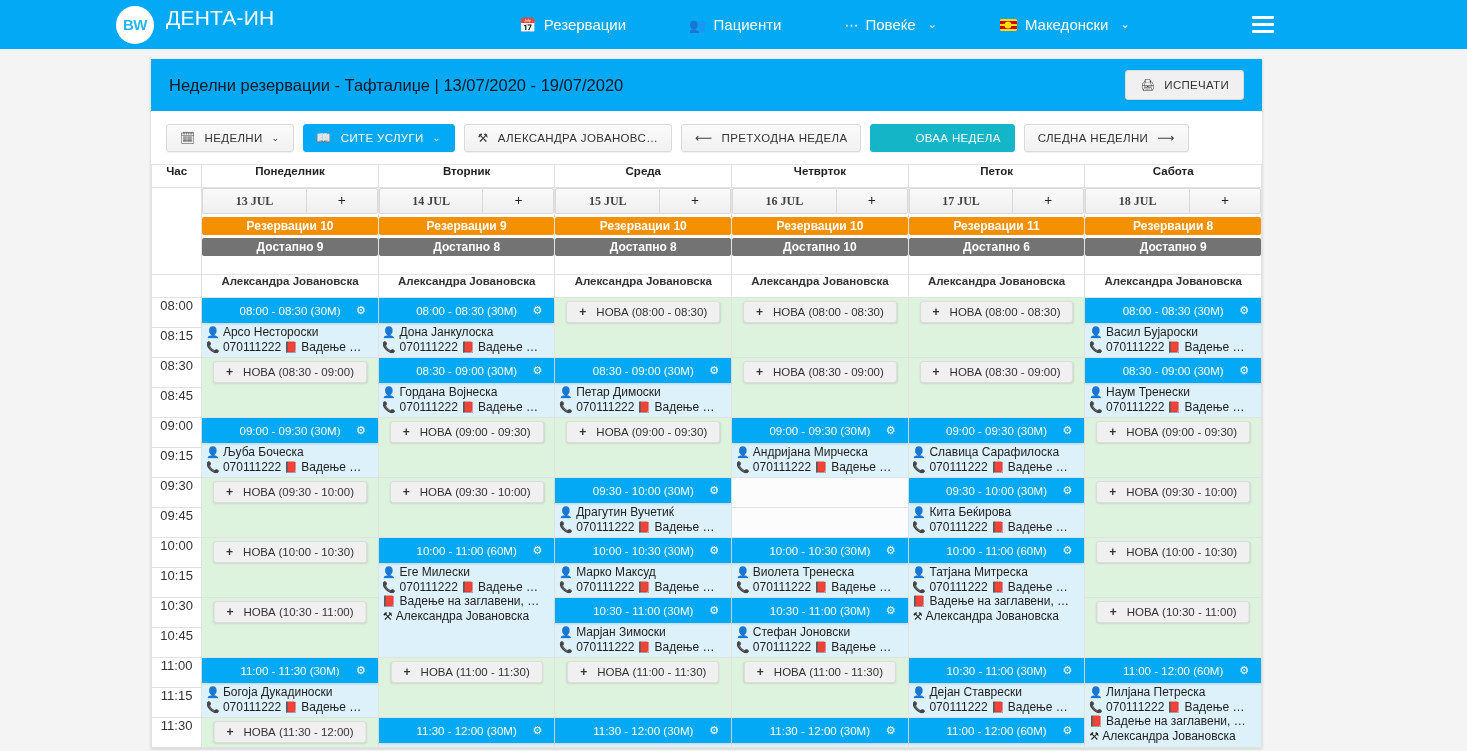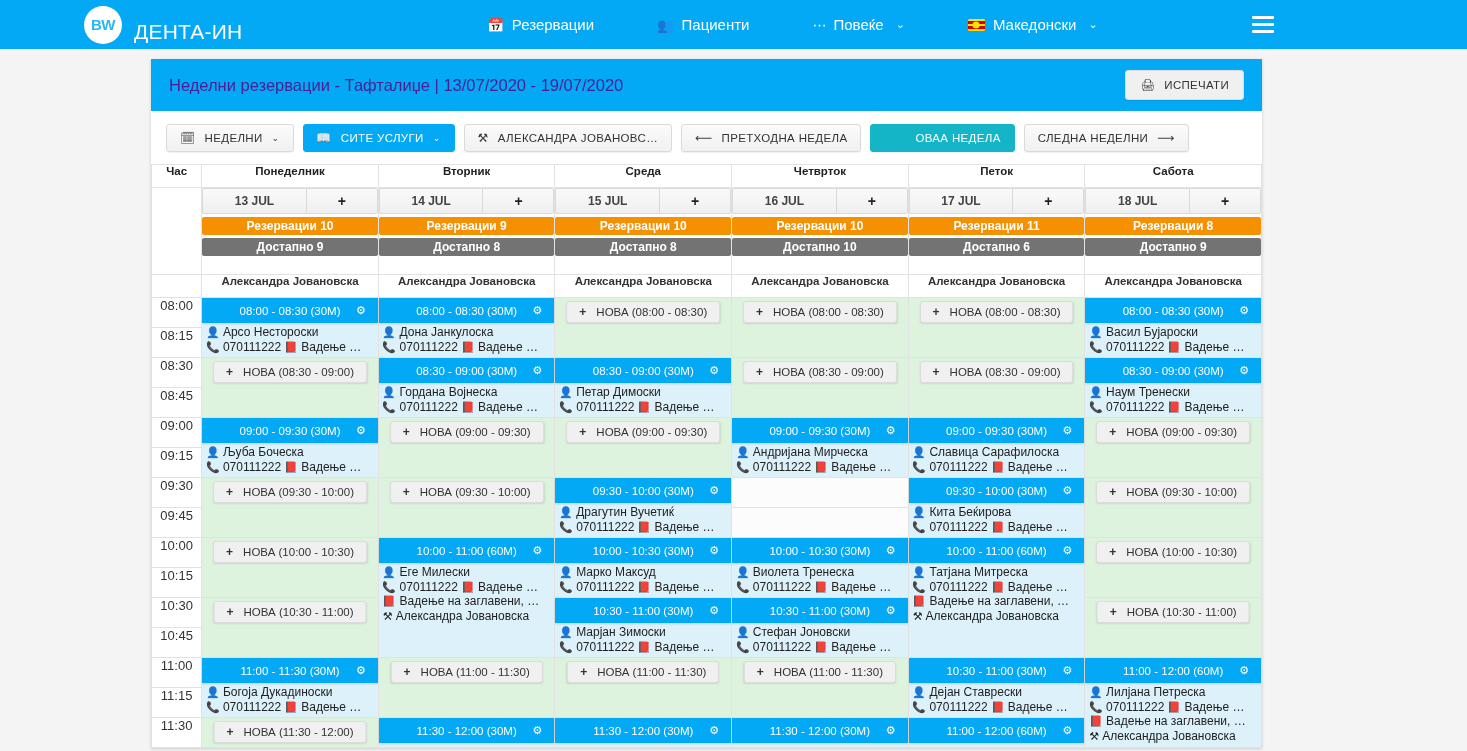--- a/index.html
+++ b/index.html
@@ -9,21 +9,21 @@
     background:#f4f4f4;
     font-family:"Liberation Sans", sans-serif;
     font-size:13px; color:#333;
   }
 
   
   .topnav {
     height:49px; background:#03A9F4; display:flex; align-items:center;
     position:relative;
   }
-  .brand { display:flex; align-items:flex-end; margin-left:84px; }
+  .brand { display:flex; align-items:flex-start; margin-left:116px; }
   .brand-logo {
     width:38px; height:38px; border-radius:50%; background:#fff;
     color:#29b6f6; font-weight:bold; font-size:15px;
     display:flex; align-items:center; justify-content:center;
     letter-spacing:-.5px;
   }
   .brand-name {
     color:#fff; font-size:21px; margin-left:12px; font-weight:400;
     letter-spacing:.2px;
   }
@@ -62,21 +62,21 @@
   .page {
     position:absolute; left:151px; top:59px; width:1111px;
     background:#fff; box-shadow:0 1px 3px rgba(0,0,0,.16);
   }
 
   
   .panel-head {
     background:#03A9F4; height:52px; display:flex; align-items:center;
     justify-content:space-between; padding:0 18px;
   }
-  .panel-title { color:#4c1d95; font-size:16.5px; font-weight:400; }
+  .panel-title { color:#0f172a; font-size:16.5px; font-weight:400; }
   .btn-print {
     background:#f0f0f0; border:1px solid #dcdcdc; border-radius:3px;
     padding:7px 14px; font-size:11.5px; color:#333; cursor:pointer;
     display:flex; align-items:center; gap:9px; letter-spacing:.3px;
     box-shadow:0 1px 1px rgba(0,0,0,.07);
   }
 
   
   .toolbar {
     display:flex; align-items:center; gap:9px; padding:13px 15px 12px 15px;
@@ -107,21 +107,21 @@
   col.ctime { width:53px; }
   col.cday  { width:183px; }
 
   thead th {
     height:23px; font-size:11.5px; font-weight:bold; color:#222;
     text-align:center; vertical-align:middle; background:#fff;
   }
 
   
   .daysum { padding:5px 6px 0 6px; height:87px; }
-  .dayrow { display:flex; }
+  .dayrow { display:flex;font-family:Liberation Serif, serif; }
   .dbtn {
     flex:1; background:linear-gradient(#fafafa,#efefef);
     border:1px solid #d9d9d9; border-right:none; height:26px;
     display:flex; align-items:center; justify-content:center;
     font-size:12px; color:#444; cursor:pointer; border-radius:2px 0 0 2px;
   }
   .dplus {
     width:72px; background:linear-gradient(#fafafa,#efefef);
     border:1px solid #d9d9d9; height:26px;
     display:flex; align-items:center; justify-content:center;

